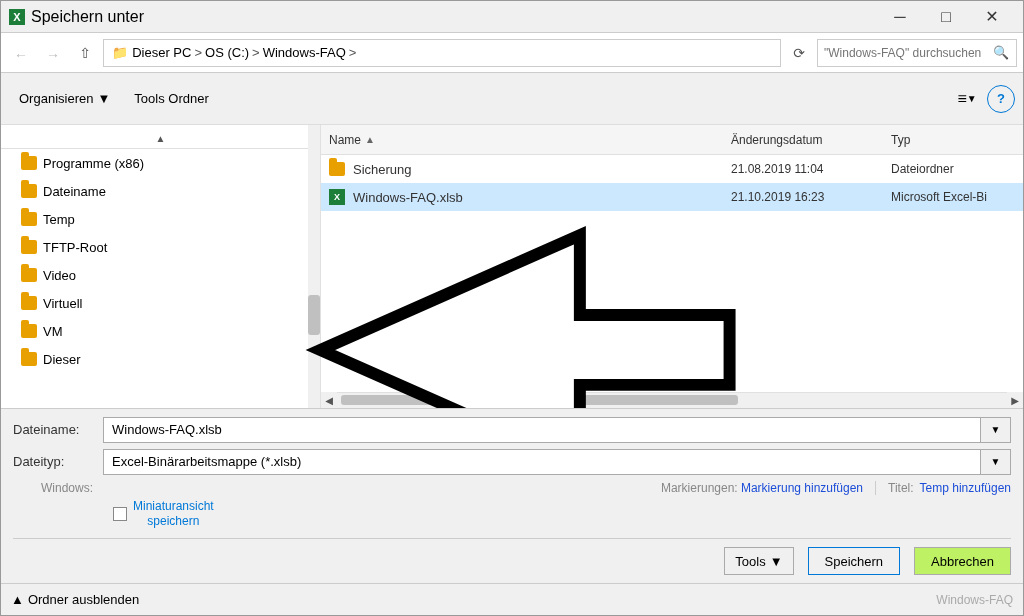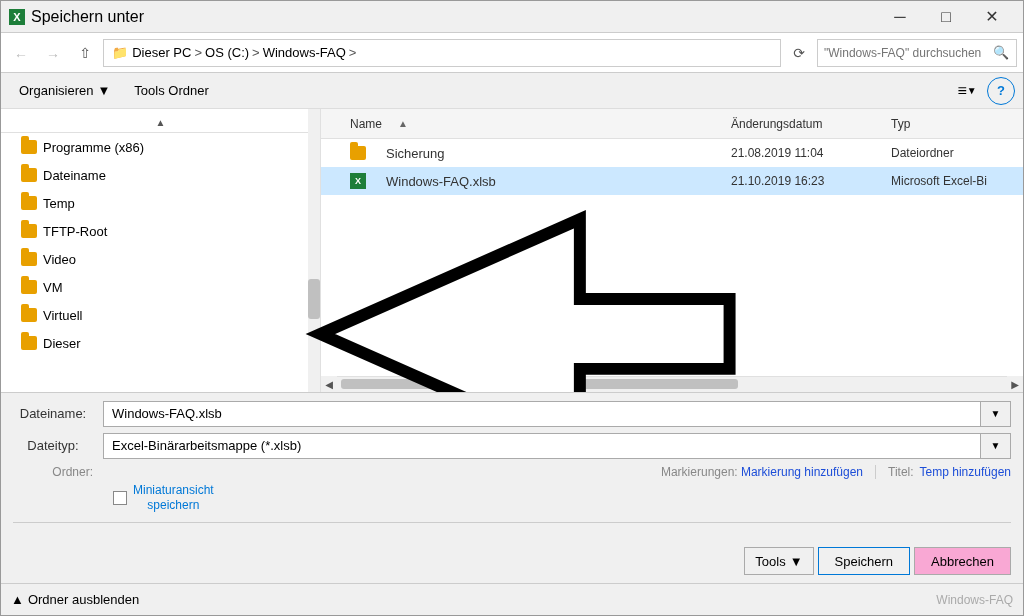--- a/index.html
+++ b/index.html
@@ -109,21 +109,21 @@
       border: none;
       outline: none;
       font-size: 12px;
       color: #888;
       background: transparent;
     }
 
     
     .toolbar {
       background: #f0f0f0;
-      height: 36px;
+      height: 52px;
       display: flex;
       align-items: center;
       padding: 0 8px;
       border-bottom: 1px solid #ddd;
       flex-shrink: 0;
       gap: 4px;
     }
     .toolbar-btn {
       height: 28px;
       padding: 0 10px;
@@ -222,21 +222,21 @@
       overflow: hidden;
     }
     .filelist-header {
       height: 30px;
       display: flex;
       align-items: center;
       border-bottom: 1px solid #e0e0e0;
       background: #f5f5f5;
       flex-shrink: 0;
     }
-    .col-name { flex: 1; padding: 0 8px; font-size: 12px; color: #333; display: flex; align-items: center; gap: 16px; margin-left: 21px; }
+    .col-name { flex: 1; padding: 0 8px; font-size: 12px; color: #333; display: flex; align-items: center; gap: 4px; }
     .col-date { width: 160px; padding: 0 8px; font-size: 12px; color: #333; }
     .col-type { width: 140px; padding: 0 8px; font-size: 12px; color: #333; }
     .sort-arrow { font-size: 10px; color: #666; }
 
     .filelist-scroll {
       flex: 1;
       overflow-y: auto;
     }
     .file-row {
       height: 28px;
@@ -299,21 +299,21 @@
       padding: 8px 12px;
       flex-shrink: 0;
     }
     .form-row {
       display: flex;
       align-items: center;
       margin-bottom: 6px;
     }
     .form-label {
       width: 90px;
-      text-align: center;
+      text-align: left;
       padding-right: 10px;
       font-size: 13px;
       color: #333;
       flex-shrink: 0;
     }
     .form-input {
       flex: 1;
       height: 26px;
       border: 1px solid #aaa;
       background: #fff;
@@ -388,36 +388,36 @@
       cursor: pointer;
       text-align: center;
       line-height: 1.3;
     }
 
     .action-row {
       display: flex;
       align-items: flex-start;
       justify-content: flex-end;
       border-top: 1px solid #ccc;
-      padding-top: 24px;
-      gap: 4px;
+      padding-top: 8px;
+      gap: 14px;
     }
     .tools-btn {
       height: 28px;
       padding: 0 10px;
       background: #f0f0f0;
       border: 1px solid #aaa;
       cursor: pointer;
       font-size: 13px;
       display: flex; align-items: center; gap: 4px;
     }
     .action-btn {
       height: 28px;
       padding: 0 16px;
-      background: #f9a8d4;
+      background: #bef264;
       border: 1px solid #aaa;
       cursor: pointer;
       font-size: 13px;
     }
     .action-btn.primary {
       background: #f0f0f0;
       border: 1px solid #0078d7;
       color: #000;
     }
 
@@ -524,25 +524,25 @@
       <div class="sidebar-item">
         <span class="folder-icon-sm"></span>
         <span>TFTP-Root</span>
       </div>
       <div class="sidebar-item">
         <span class="folder-icon-sm"></span>
         <span>Video</span>
       </div>
       <div class="sidebar-item">
         <span class="folder-icon-sm"></span>
+        <span>Virtuell</span>
+      </div>
+      <div class="sidebar-item">
+        <span class="folder-icon-sm"></span>
         <span>VM</span>
-      </div>
-      <div class="sidebar-item">
-        <span class="folder-icon-sm"></span>
-        <span>Virtuell</span>
       </div>
       <div class="sidebar-item">
         <span class="folder-icon-sm"></span>
         <span>Dieser</span>
       </div>
 
       <div class="scroll-indicator">
         <div class="scroll-thumb"></div>
       </div>
     </div>
@@ -605,21 +605,21 @@
 
     <div class="form-row">
       <label class="form-label">Dateityp:</label>
       <div class="form-select">
         <span>Excel-Binärarbeitsmappe (*.xlsb)</span>
       </div>
       <div class="form-dropdown">▼</div>
     </div>
 
     <div class="metadata-row">
-      <span class="meta-label">Ordner:</span>
+      <span class="meta-label">Windows:</span>
       <span style="flex:1"></span>
       <span class="meta-label">Markierungen:</span>
       <span class="meta-value">Markierung hinzufügen</span>
       <div class="meta-sep"></div>
       <span class="meta-title-label">Titel:</span>
       <span class="meta-value">Temp hinzufügen</span>
     </div>
 
     <div class="checkbox-row">
       <div class="cb-box"></div>

